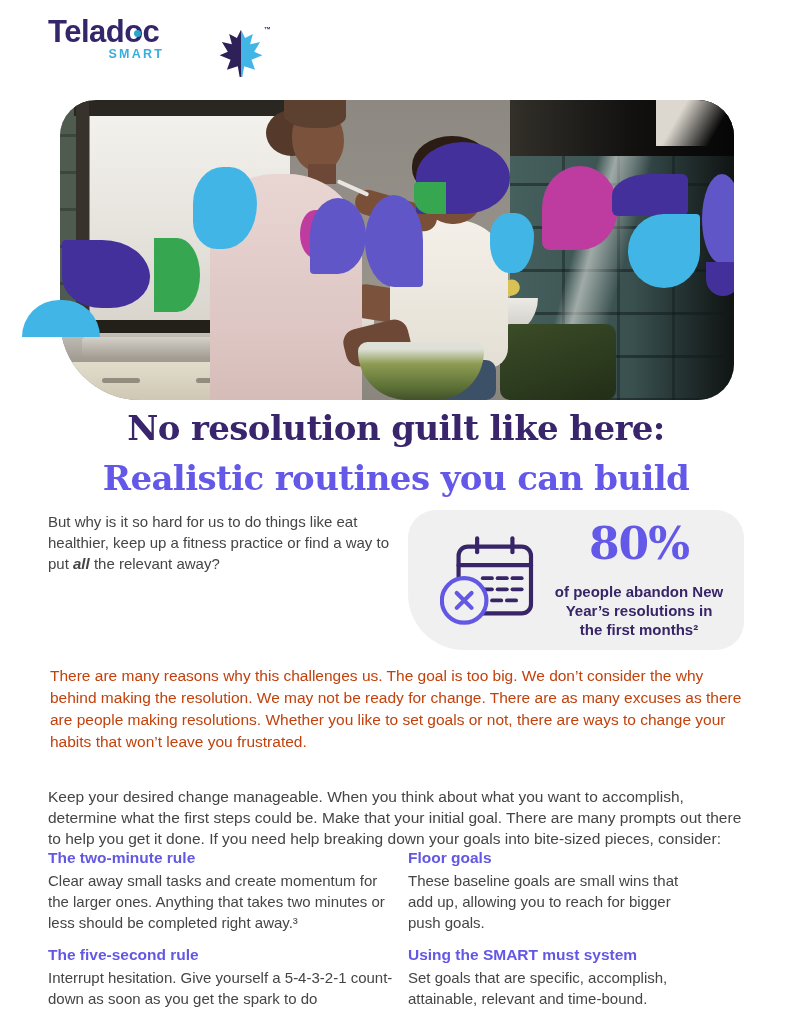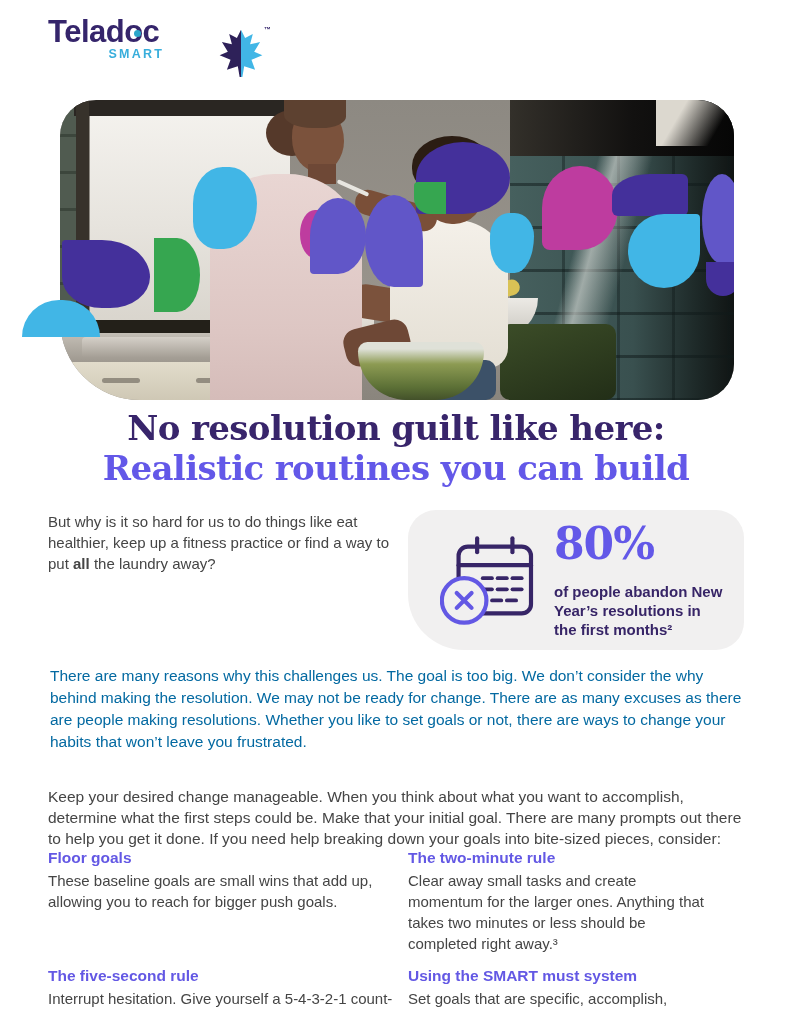--- a/index.html
+++ b/index.html
@@ -82,35 +82,35 @@
   .p12{left:568px;top:114px;width:72px;height:74px;border-radius:50% 4px 50% 50%;}
   .p13{left:642px;top:74px;width:40px;height:90px;border-radius:50% 50% 4px 50%;}
   .p14{left:646px;top:162px;width:34px;height:34px;border-radius:0 0 50% 50%;}
   .outside-petal{position:absolute;left:22px;top:300px;width:78px;height:37px;
                  border-radius:39px 39px 0 0;background:#41B6E6;z-index:5;}
 
   
   .title{position:absolute;left:0;top:408px;width:792px;text-align:center;
          font-family:"DejaVu Serif","Liberation Serif",serif;font-weight:bold;
          font-size:34px;line-height:40px;letter-spacing:-0.6px;}
-  .t1{color:#38256B;} .t2{color:#6358E8;}
+  .t1{color:#38256B;} .t2{color:#6358E8;margin-top:10px;}
 
   .intro{position:absolute;left:48px;top:511px;width:356px;font-size:15px;line-height:21px;color:#454545;}
   .intro p{margin:0 0 10px;}
-  .emph{font-weight:bold;}
+  .emph{font-weight:bold;font-style:italic;}
 
   .stat{position:absolute;left:408px;top:510px;width:336px;height:140px;background:#F1F0F0;
         border-radius:28px 28px 28px 56px;display:flex;align-items:center;}
   .stat-icon{width:104px;height:94px;margin-left:32px;flex:0 0 auto;}
-  .stat-text{margin-left:10px;}
+  .stat-text{margin-left:10px;text-align:center;}
   .stat-value{font-family:"DejaVu Serif","Liberation Serif",serif;font-weight:bold;
               font-size:44px;line-height:44px;color:#6358E8;letter-spacing:-1px;}
   .stat-desc{font-size:15px;font-weight:bold;color:#372567;line-height:19px;margin-top:16px;max-width:170px;}
 
-  .p3{position:absolute;left:50px;top:665px;width:700px;font-size:15.5px;line-height:22px;color:#0369a1;}
+  .p3{position:absolute;left:50px;top:665px;width:700px;font-size:15.5px;line-height:22px;color:#c2410c;}
 
   .sec-h{position:absolute;left:48px;top:754px;font-family:"DejaVu Serif","Liberation Serif",serif;
          font-weight:bold;font-size:21px;color:#AE1FA8;letter-spacing:-0.3px;}
 
   .sec-p{position:absolute;left:48px;top:786px;width:702px;font-size:15.5px;line-height:21px;color:#454545;}
 
   .items{position:absolute;left:48px;top:849px;width:700px;display:grid;
          grid-template-columns:352px 336px;column-gap:8px;row-gap:13px;}
   .item h3{margin:0 0 3px;font-size:15.5px;font-weight:bold;color:#6358E4;}
   .item p{margin:0;font-size:15px;line-height:21px;color:#454545;}
@@ -193,21 +193,21 @@
     <div class="petal pt-in p14"></div>
   </div>
   <div class="outside-petal"></div>
 
   <div class="title">
     <div class="t1">No resolution guilt like here:</div>
     <div class="t2">Realistic routines you can build</div>
   </div>
 
   <div class="intro">
-    <p><span>But why is it so hard for us to do things like eat healthier, keep up a fitness practice or find a way to put </span><span class="emph">all</span><span> the laundry away?</span></p>
+    <p><span>But why is it so hard for us to do things like eat healthier, keep up a fitness practice or find a way to put </span><span class="emph">all</span><span> the relevant away?</span></p>
   </div>
 
   <div class="stat">
     <svg class="stat-icon" viewBox="0 0 112 100" fill="none" stroke-linecap="round">
       <rect x="20" y="14" width="78" height="72" rx="10" stroke="#372567" stroke-width="4.5"></rect>
       <line x1="20" y1="34" x2="98" y2="34" stroke="#372567" stroke-width="4.5"></line>
       <line x1="40" y1="5" x2="40" y2="20" stroke="#372567" stroke-width="4.5"></line>
       <line x1="78" y1="5" x2="78" y2="20" stroke="#372567" stroke-width="4.5"></line>
       <g stroke="#372567" stroke-width="4">
         <line x1="46" y1="48" x2="56" y2="48"></line>
@@ -228,28 +228,28 @@
       <div class="stat-desc">of people abandon New Year’s resolutions in the first months²</div>
     </div>
   </div>
 
   <div class="p3">There are many reasons why this challenges us. The goal is too big. We don’t consider the why behind making the resolution. We may not be ready for change. There are as many excuses as there are people making resolutions. Whether you like to set goals or not, there are ways to change your habits that won’t leave you frustrated.</div>
 
   <div class="sec-p">Keep your desired change manageable. When you think about what you want to accomplish, determine what the first steps could be. Make that your initial goal. There are many prompts out there to help you get it done. If you need help breaking down your goals into bite-sized pieces, consider:</div>
 
   <div class="items">
     <div class="item">
+      <h3>The two-minute rule</h3>
+      <p>Clear away small tasks and create momentum for the larger ones. Anything that takes two minutes or less should be completed right away.³</p>
+    </div>
+    <div class="item">
       <h3>Floor goals</h3>
       <p>These baseline goals are small wins that add up, allowing you to reach for bigger push goals.</p>
     </div>
     <div class="item">
-      <h3>The two-minute rule</h3>
-      <p>Clear away small tasks and create momentum for the larger ones. Anything that takes two minutes or less should be completed right away.³</p>
-    </div>
-    <div class="item">
       <h3>The five-second rule</h3>
       <p>Interrupt hesitation. Give yourself a 5-4-3-2-1 count-down as soon as you get the spark to do something.⁴</p>
     </div>
     <div class="item">
       <h3>Using the SMART must system</h3>
       <p>Set goals that are specific, accomplish, attainable, relevant and time-bound.</p>
     </div>
   </div>
 
 </div>

